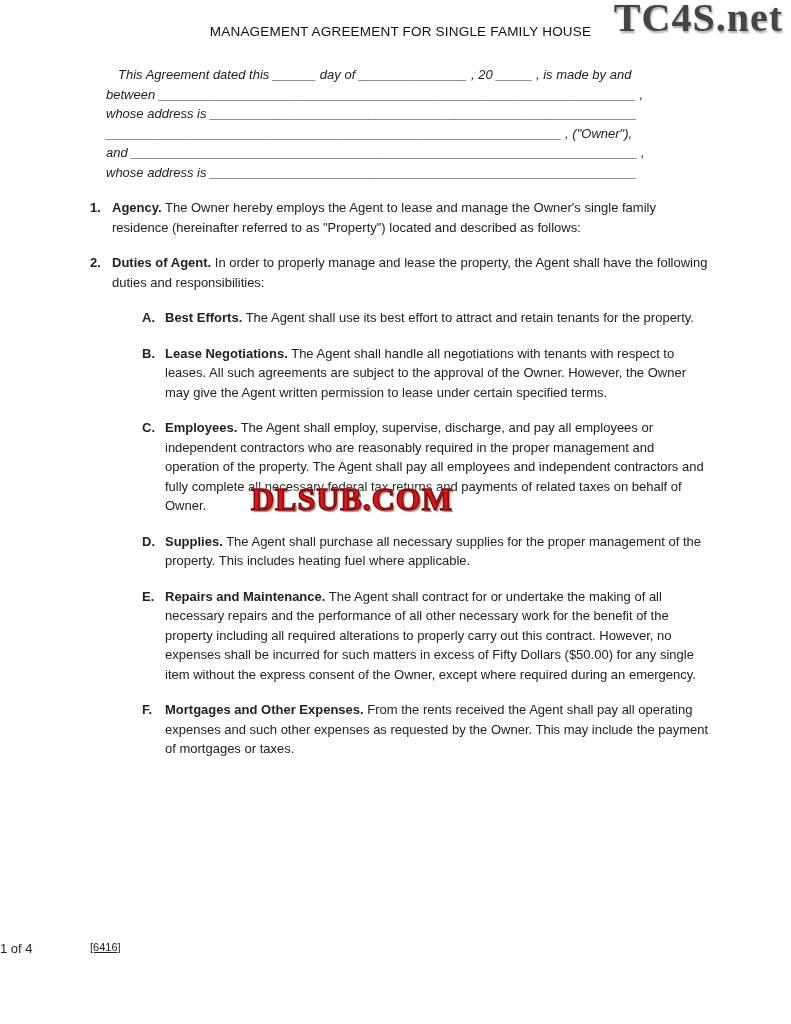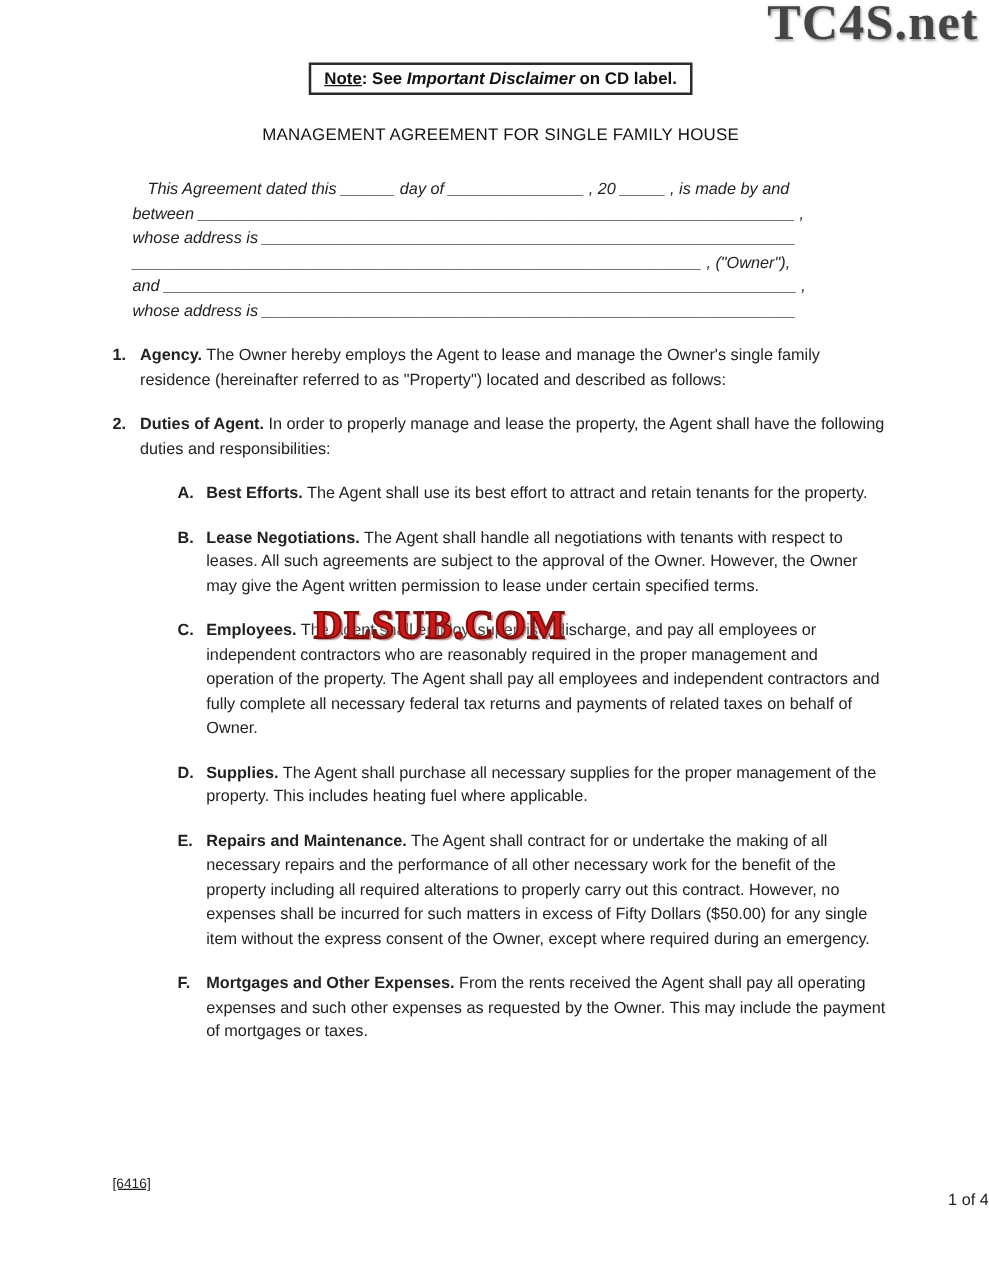--- a/index.html
+++ b/index.html
@@ -65,21 +65,21 @@
     font-family:Liberation Serif, serif;
     font-weight:bold; font-size:32px;
     letter-spacing:1px;
     color:#d41818;
     -webkit-text-stroke:1.5px #7d0f0f;
     text-shadow:0 0 6px rgba(255,255,255,0.95), 2px 2px 1px rgba(130,15,15,0.65);
     white-space:nowrap;
   }
 
   .footer-left { position:absolute; left:90px; top:941px; font-size:11px;text-decoration:underline; }
-  .footer-center { position:absolute; left:0; right:0; top:941px; text-align:right; font-size:13px;margin-top:11px; }
+  .footer-center { position:absolute; left:0; right:0; top:941px; text-align:left; font-size:13px; }
 
   
   .wm-bottom {
     position:absolute; right:1px; top:980px;
     background:linear-gradient(180deg,#909090 0%,#4a4a4a 45%,#2c2c2c 100%);
     border-radius:7px;
     padding:0px 12px 3px;
     font-family:"Liberation Serif", serif;
     font-weight:bold; font-size:30px;
     letter-spacing:0.5px;
@@ -90,21 +90,20 @@
 </style>
 </head>
 <body>
 
 <div class="page">
 
   <div class="wm-top">TC4S.net</div>
 
   <div class="content">
 
-    <div class="note-box"><span class="note-word">Note</span><span>: See </span><i>Important Disclaimer</i><span> on CD label.</span></div>
 
     <h1 class="title">MANAGEMENT AGREEMENT FOR SINGLE FAMILY HOUSE</h1>
 
     <div class="intro">
       <div class="intro-line indent">This Agreement dated this ______ day of _______________ , 20 _____ , is made by and</div>
       <div class="intro-line">between __________________________________________________________________ ,</div>
       <div class="intro-line">whose address is ___________________________________________________________</div>
       <div class="intro-line">_______________________________________________________________ , ("Owner"),</div>
       <div class="intro-line">and ______________________________________________________________________ ,</div>
       <div class="intro-line">whose address is ___________________________________________________________</div>

